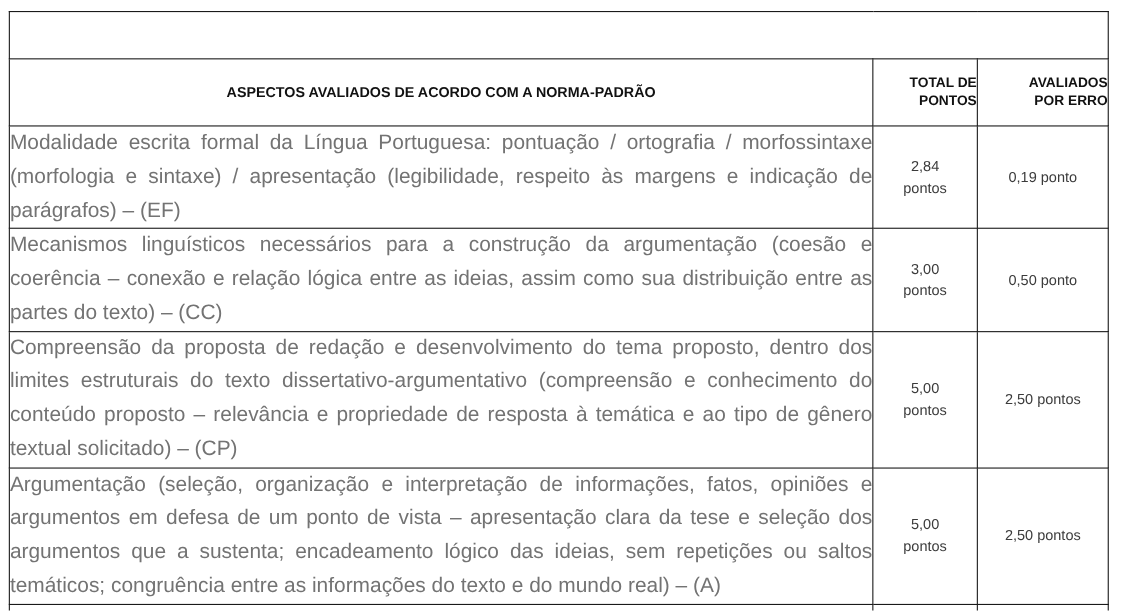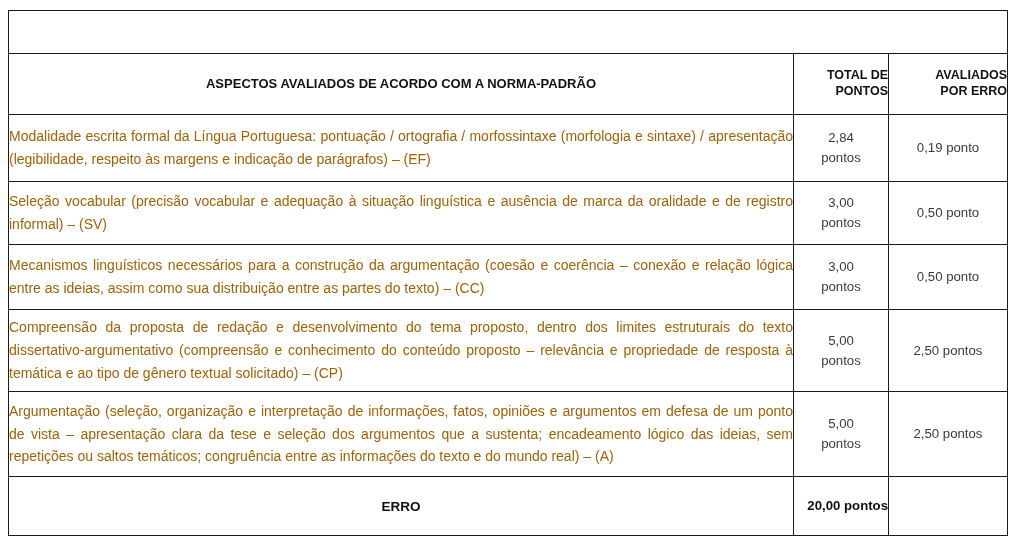--- a/index.html
+++ b/index.html
@@ -76,23 +76,23 @@
   }
   .col-head.narrow {
     font-size: 12.5px;
     text-align: right;
   }
 
   
   .aspect-cell {
     text-align: justify;
     text-justify: inter-word;
-    font-size: 14px;
+    font-size: 19px;
     line-height: 1.62;
-    color: #a16207;
+    color: #737373;
     padding: 11px 14px 11px 14px;
   }
   .num-cell {
     text-align: center;
     font-size: 13.2px;
     line-height: 1.5;
     color: #3b3b3b;
     padding: 6px 4px;
   }
   .num-cell .line2 { display: block; }
@@ -165,32 +165,20 @@
         </td>
         <td class="num-cell">
           <span>2,84</span>
           <span class="line2">pontos</span>
         </td>
         <td class="num-cell">
           <span>0,19 ponto</span>
         </td>
       </tr>
 
-      <tr class="r2">
-        <td class="aspect-cell">
-          <span>Seleção vocabular (precisão vocabular e adequação à situação linguística e ausência de marca da oralidade e de registro informal) – (SV)</span>
-        </td>
-        <td class="num-cell">
-          <span>3,00</span>
-          <span class="line2">pontos</span>
-        </td>
-        <td class="num-cell">
-          <span>0,50 ponto</span>
-        </td>
-      </tr>
 
       <tr class="r3">
         <td class="aspect-cell">
           <span>Mecanismos linguísticos necessários para a construção da argumentação (coesão e coerência – conexão e relação lógica entre as ideias, assim como sua distribuição entre as partes do texto) – (CC)</span>
         </td>
         <td class="num-cell">
           <span>3,00</span>
           <span class="line2">pontos</span>
         </td>
         <td class="num-cell">

